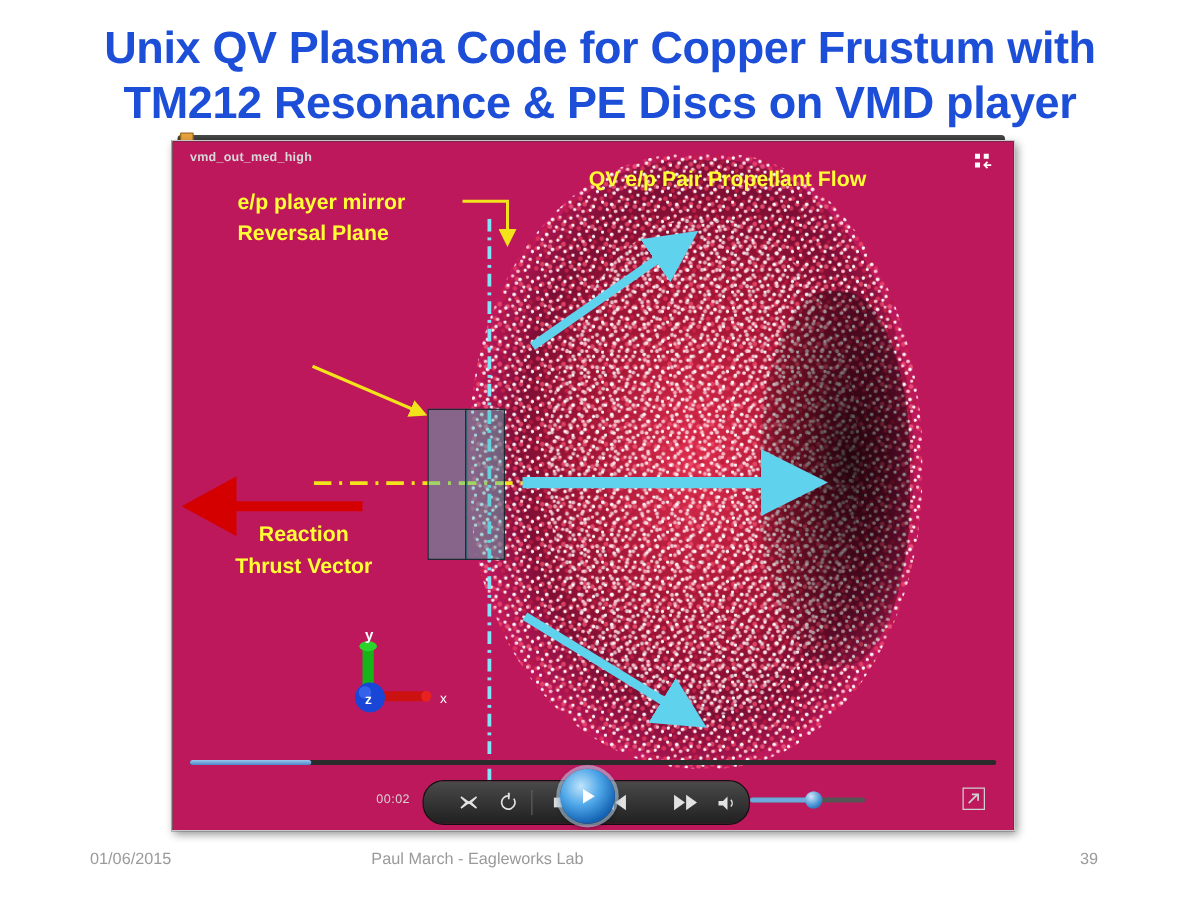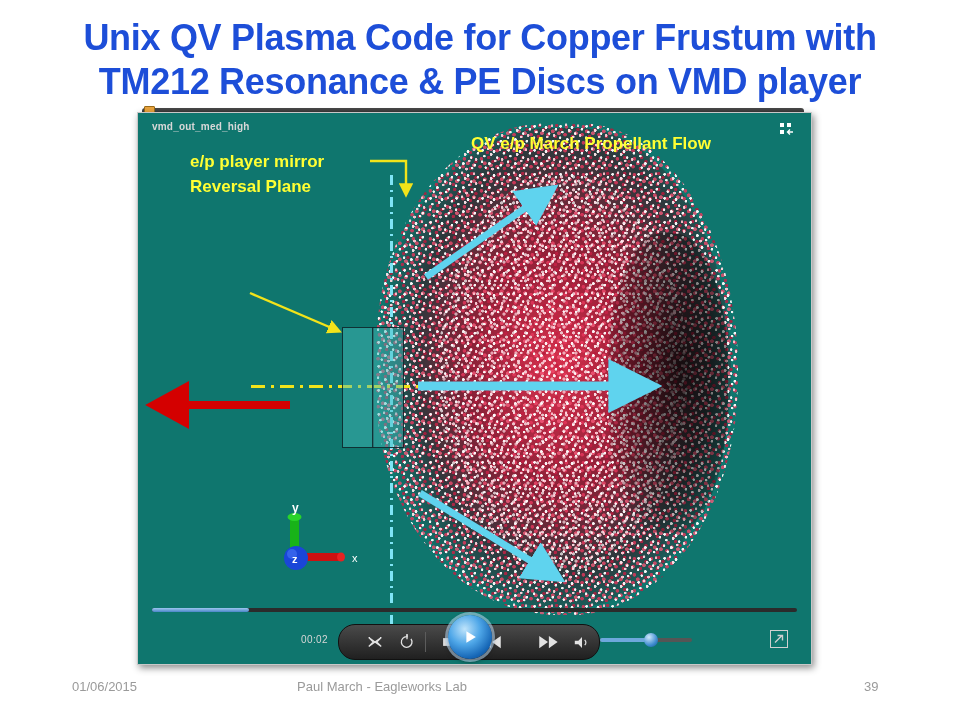--- a/index.html
+++ b/index.html
@@ -32,21 +32,21 @@
     border-top-left-radius:3px;border-top-right-radius:3px;
   }
   #window-titlebar-icon{
     position:absolute;left:144px;top:106px;width:9px;height:9px;
     background:#e8a33d;border:1px solid #9a6a18;border-radius:1px;
   }
 
   
   #video-stage{
     position:absolute;left:0;top:0;width:673px;height:551px;
-    background:#0f766e;overflow:hidden;
+    background:#be185d;overflow:hidden;
   }
   #file-label{
     position:absolute;left:14px;top:8px;
     color:#d8d8d8;font-size:10px;font-weight:700;
     font-family:"Liberation Sans", sans-serif;letter-spacing:0.2px;
   }
   #restore-icon{
     position:absolute;right:14px;top:9px;width:18px;height:14px;
   }
 
@@ -292,22 +292,23 @@
 
       <g>
         <line x1="152" y1="292" x2="32" y2="292" stroke="#d40000" stroke-width="8" marker-end="url(#redHead)"></line>
       </g>
     </svg>
 
     <div class="anno" id="anno-mirror"><span>e/p player mirror</span>
 <span>Reversal Plane</span></div>
 
 
-    <div class="anno" id="anno-flow">QV e/p March Propellant Flow</div>
-
+    <div class="anno" id="anno-flow">QV e/p Pair Propellant Flow</div>
+
+    <div class="anno" id="anno-thrust"><span>Reaction</span><br><span>Thrust Vector</span></div>
 
     <svg id="axis-widget" viewBox="0 0 95 80">
       <rect x="24" y="16" width="9" height="40" fill="#18b318"></rect>
       <ellipse cx="28.5" cy="16" rx="7" ry="4" fill="#2ad42a"></ellipse>
       <rect x="33" y="52" width="42" height="8" fill="#cc1111"></rect>
       <ellipse cx="75" cy="56" rx="4" ry="4.5" fill="#e82222"></ellipse>
       <circle cx="30" cy="57" r="12" fill="#1a46d8"></circle>
       <circle cx="26" cy="53" r="5" fill="#3f6cf0" opacity="0.75"></circle>
       <text x="26" y="11" fill="#ffffff" font-size="12" font-family="Liberation Sans, sans-serif" font-weight="bold">y</text>
       <text x="86" y="61" fill="#ffffff" font-size="11" font-family="Liberation Sans, sans-serif">x</text>

